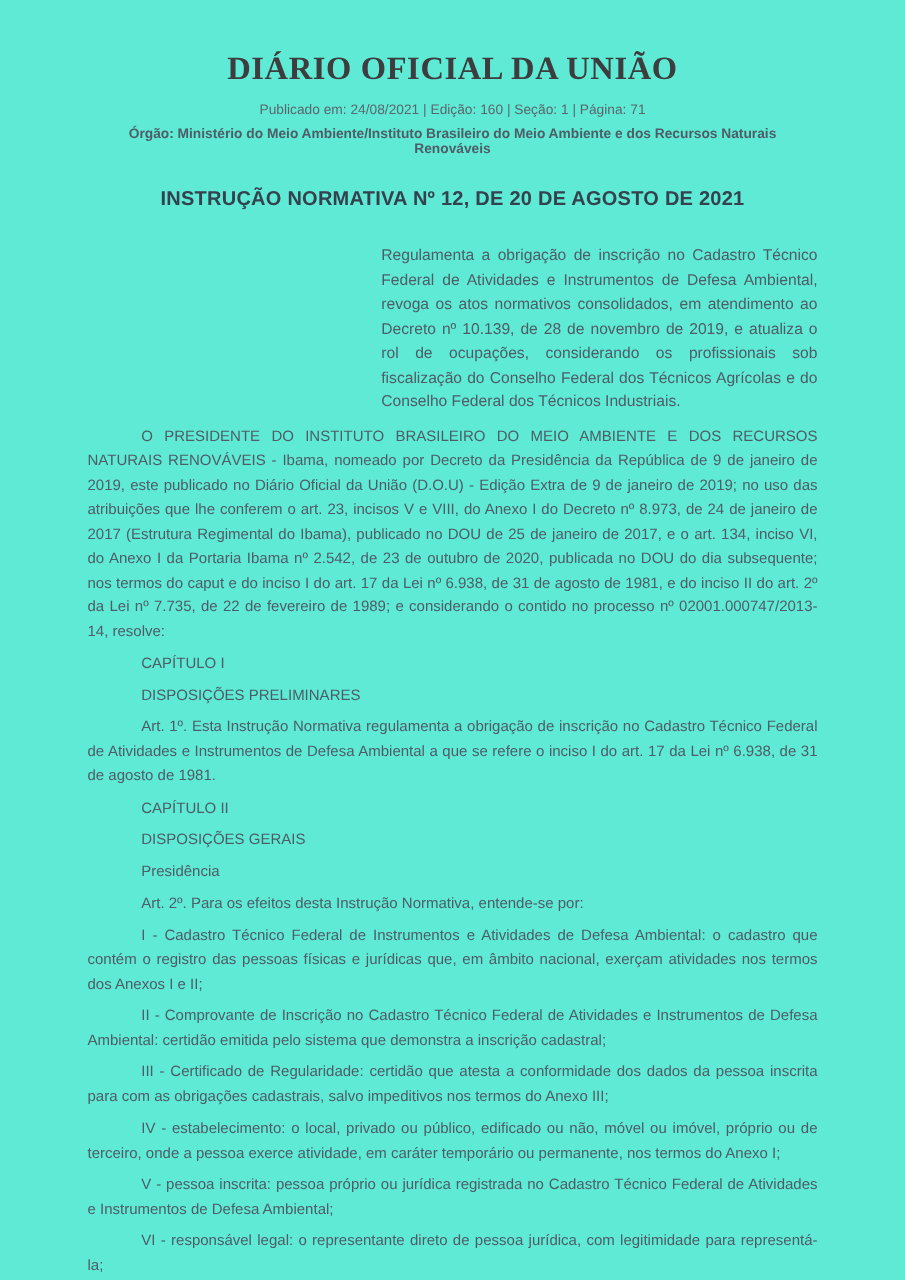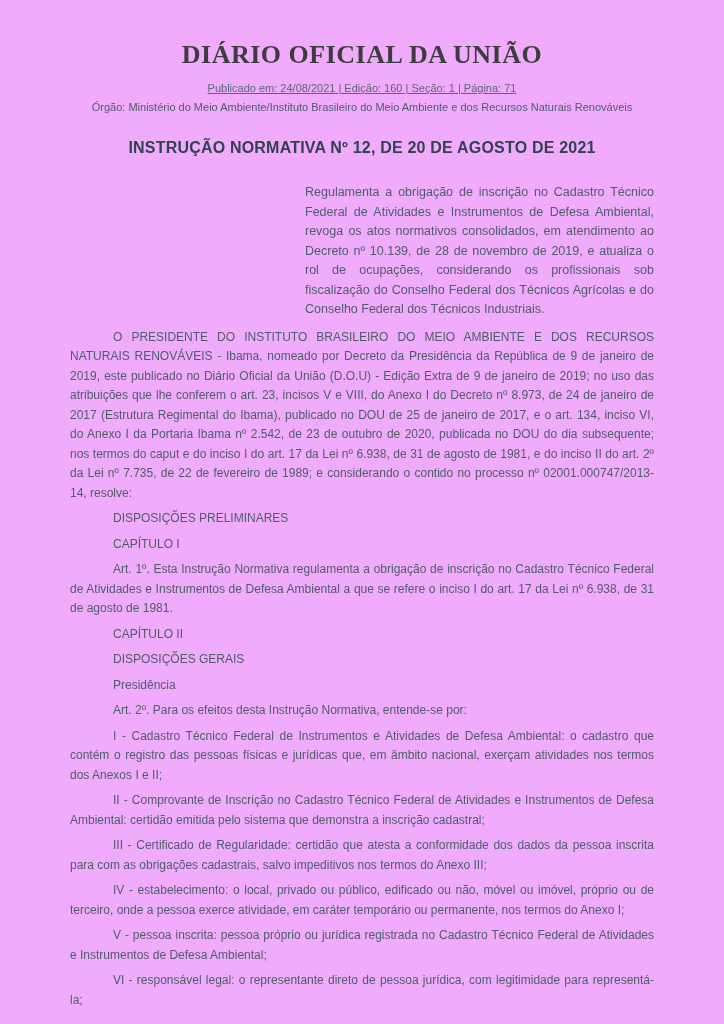--- a/index.html
+++ b/index.html
@@ -6,21 +6,21 @@
   html, body {
     margin: 0;
     padding: 0;
     background: #ffffff;
   }
   .page {
     position: relative;
     width: 724px;
     height: 1024px;
     box-sizing: border-box;
-    background: #f0abfc;
+    background: #5eead4;
     padding: 40px 70px 0 70px;
     font-family: "Liberation Sans", "DejaVu Sans", sans-serif;
     color: #4e5d68;
     overflow: hidden;
   }
   .masthead {
     text-align: center;
     margin: 0;
   }
   .masthead-title {
@@ -28,25 +28,24 @@
     font-weight: 700;
     font-size: 26px;
     letter-spacing: 0.5px;
     color: #3d3d3f;
     margin: 0 0 7px 0;
   }
   .publication-line {
     font-size: 11px;
     color: #5b6770;
     margin: 12px 0 7px 0;
-    text-decoration: underline;
   }
   .organ-line {
     font-size: 11px;
-    font-weight: 400;
+    font-weight: 700;
     color: #4e5d68;
     margin: 1px;
   }
   .act-title {
     text-align: center;
     font-size: 16px;
     font-weight: 700;
     color: #33424e;
     margin: 26px 0 0 0;
     letter-spacing: 0.2px;
@@ -82,22 +81,22 @@
     <div class="organ-line">Órgão: Ministério do Meio Ambiente/Instituto Brasileiro do Meio Ambiente e dos Recursos Naturais Renováveis</div>
   </header>
 
   <h2 class="act-title">INSTRUÇÃO NORMATIVA Nº 12, DE 20 DE AGOSTO DE 2021</h2>
 
   <p class="act-summary">Regulamenta a obrigação de inscrição no Cadastro Técnico Federal de Atividades e Instrumentos de Defesa Ambiental, revoga os atos normativos consolidados, em atendimento ao Decreto nº 10.139, de 28 de novembro de 2019, e atualiza o rol de ocupações, considerando os profissionais sob fiscalização do Conselho Federal dos Técnicos Agrícolas e do Conselho Federal dos Técnicos Industriais.</p>
 
   <div class="act-body">
 
   <p class="body-paragraph">O PRESIDENTE DO INSTITUTO BRASILEIRO DO MEIO AMBIENTE E DOS RECURSOS NATURAIS RENOVÁVEIS - Ibama, nomeado por Decreto da Presidência da República de 9 de janeiro de 2019, este publicado no Diário Oficial da União (D.O.U) - Edição Extra de 9 de janeiro de 2019; no uso das atribuições que lhe conferem o art. 23, incisos V e VIII, do Anexo I do Decreto nº 8.973, de 24 de janeiro de 2017 (Estrutura Regimental do Ibama), publicado no DOU de 25 de janeiro de 2017, e o art. 134, inciso VI, do Anexo I da Portaria Ibama nº 2.542, de 23 de outubro de 2020, publicada no DOU do dia subsequente; nos termos do caput e do inciso I do art. 17 da Lei nº 6.938, de 31 de agosto de 1981, e do inciso II do art. 2º da Lei nº 7.735, de 22 de fevereiro de 1989; e considerando o contido no processo nº 02001.000747/2013-14, resolve:</p>
+      <p class="body-paragraph">CAPÍTULO I</p>
       <p class="body-paragraph">DISPOSIÇÕES PRELIMINARES</p>
-      <p class="body-paragraph">CAPÍTULO I</p>
       <p class="body-paragraph">Art. 1º. Esta Instrução Normativa regulamenta a obrigação de inscrição no Cadastro Técnico Federal de Atividades e Instrumentos de Defesa Ambiental a que se refere o inciso I do art. 17 da Lei nº 6.938, de 31 de agosto de 1981.</p>
       <p class="body-paragraph">CAPÍTULO II</p>
       <p class="body-paragraph">DISPOSIÇÕES GERAIS</p>
       <p class="body-paragraph">Presidência</p>
       <p class="body-paragraph">Art. 2º. Para os efeitos desta Instrução Normativa, entende-se por:</p>
       <p class="body-paragraph">I - Cadastro Técnico Federal de Instrumentos e Atividades de Defesa Ambiental: o cadastro que contém o registro das pessoas físicas e jurídicas que, em âmbito nacional, exerçam atividades nos termos dos Anexos I e II;</p>
       <p class="body-paragraph">II - Comprovante de Inscrição no Cadastro Técnico Federal de Atividades e Instrumentos de Defesa Ambiental: certidão emitida pelo sistema que demonstra a inscrição cadastral;</p>
       <p class="body-paragraph">III - Certificado de Regularidade: certidão que atesta a conformidade dos dados da pessoa inscrita para com as obrigações cadastrais, salvo impeditivos nos termos do Anexo III;</p>
       <p class="body-paragraph">IV - estabelecimento: o local, privado ou público, edificado ou não, móvel ou imóvel, próprio ou de terceiro, onde a pessoa exerce atividade, em caráter temporário ou permanente, nos termos do Anexo I;</p>
       <p class="body-paragraph">V - pessoa inscrita: pessoa próprio ou jurídica registrada no Cadastro Técnico Federal de Atividades e Instrumentos de Defesa Ambiental;</p>

